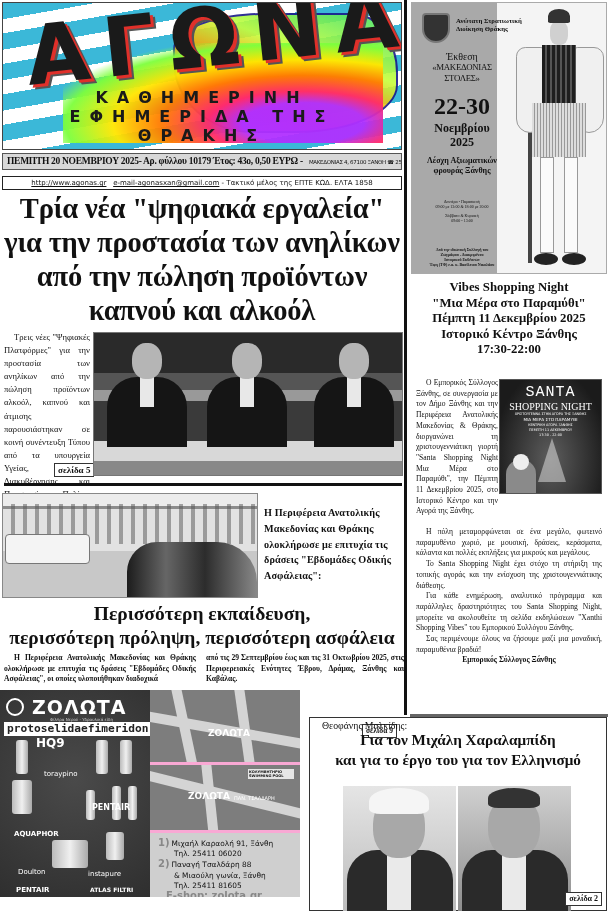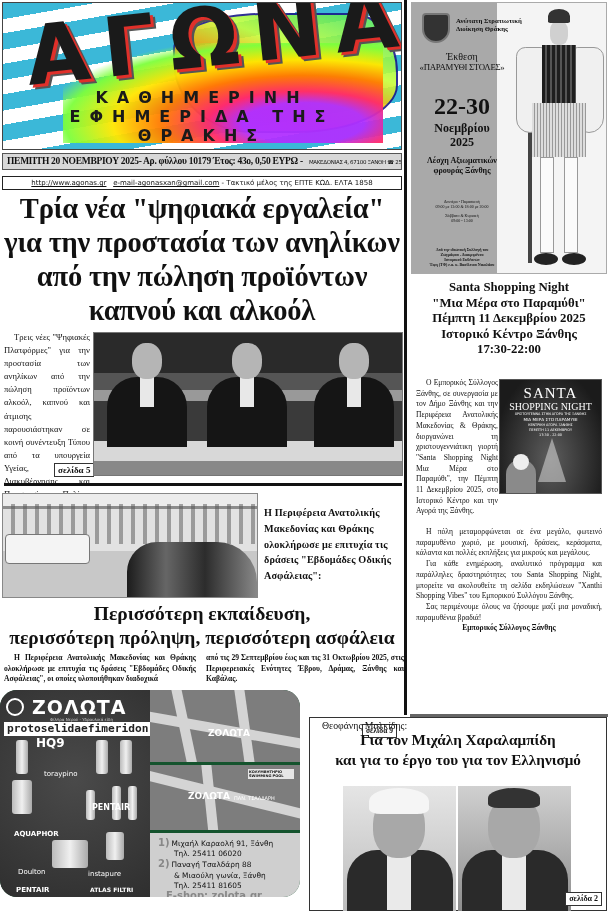--- a/index.html
+++ b/index.html
@@ -48,21 +48,21 @@
   #safety-photo .truck { position: absolute; left: 2px; top: 40px; width: 85px; height: 30px; background: #f4f4f4; border: 1px solid #777; border-radius: 4px; }
   #safety-photo .crowd { position: absolute; right: 0; top: 48px; width: 130px; height: 57px; background: linear-gradient(90deg, #1c1c1c, #666 30%, #2c2c2c 60%, #888); border-radius: 30px 40px 0 0; }
 
   #safety-summary { left: 264px; top: 505px; width: 140px; font-size: 10.2px; line-height: 15.8px; font-weight: bold; letter-spacing: 0.1px; }
   #safety-headline { left: 2px; top: 602px; width: 400px; text-align: center; font-size: 19.5px; line-height: 24px; }
   #safety-body-1 { left: 4px; top: 653px; width: 192px; font-size: 7.6px; line-height: 10.5px; text-align: justify; font-weight: bold; text-indent: 10px; }
   #safety-body-2 { left: 206px; top: 653px; width: 198px; font-size: 7.6px; line-height: 10.5px; text-align: justify; font-weight: bold; }
   #safety-page-ref { left: 362px; top: 724px; font-size: 7.5px; }
 
   
-  #ad { left: 0; top: 690px; width: 300px; height: 207px; background: #14532d; overflow: hidden; border-radius: 17px; }
+  #ad { left: 0; top: 690px; width: 300px; height: 207px; background: #f9a8d4; overflow: hidden; }
   #ad-left { position: absolute; left: 0; top: 0; width: 150px; height: 223px; background: radial-gradient(circle at 50% 40%, #4a4a4a, #2c2c2c); }
   #ad-brand { position: absolute; left: 20px; top: 6px; color: #fff; font-family: "DejaVu Sans", sans-serif; font-weight: bold; font-size: 19px; letter-spacing: 1px; }
   #ad-drop { position: absolute; left: 0; top: 8px; width: 18px; height: 18px; border: 2px solid #fff; border-radius: 50% 50% 50% 50%; }
   #ad-brand-sub { position: absolute; left: 50px; top: 27px; color: #ccc; font-family: "DejaVu Sans", sans-serif; font-size: 4px; }
   #ad-watermark { position: absolute; left: 4px; top: 32px; background: #fff; color: #222; font-family: "DejaVu Sans Mono", monospace; font-weight: bold; font-size: 11.2px; padding: 0 3px; line-height: 14px; }
   .ad-logo { position: absolute; color: #fff; font-family: "DejaVu Sans", sans-serif; font-weight: bold; }
   .filter { position: absolute; background: linear-gradient(90deg, #bbb, #f0f0f0, #aaa); border-radius: 3px; }
   #ad-map-top { position: absolute; left: 150px; top: 0; width: 150px; height: 72px; background: #7d7d7d; overflow: hidden; }
   #ad-map-bottom { position: absolute; left: 150px; top: 75px; width: 150px; height: 65px; background: #7d7d7d; overflow: hidden; }
   .street { position: absolute; background: #d4d4d4; }
@@ -94,21 +94,21 @@
   #evzone .skirt { position: absolute; left: 20px; top: 96px; width: 54px; height: 54px; background: repeating-linear-gradient(90deg, #ddd 0 2px, #999 2px 3px); }
   #evzone .legL { position: absolute; left: 28px; top: 150px; width: 14px; height: 96px; background: #fafafa; border: 1px solid #999; }
   #evzone .legR { position: absolute; left: 52px; top: 150px; width: 14px; height: 96px; background: #fafafa; border: 1px solid #999; }
   #evzone .shoeL { position: absolute; left: 22px; top: 246px; width: 24px; height: 12px; background: #222; border-radius: 50%; }
   #evzone .shoeR { position: absolute; left: 50px; top: 246px; width: 24px; height: 12px; background: #222; border-radius: 50%; }
   #evzone .rifle { position: absolute; left: 16px; top: 96px; width: 4px; height: 160px; background: #444; }
 
   #santa-headline { left: 410px; top: 280px; width: 198px; text-align: center; font-weight: bold; font-size: 12.8px; line-height: 15.6px; }
   #santa-lede { left: 416px; top: 378px; width: 82px; font-size: 7.6px; line-height: 10.7px; text-align: justify; text-indent: 10px; }
   #santa-poster { left: 499px; top: 379px; width: 103px; height: 115px; background: radial-gradient(ellipse at 50% 70%, #5d5d5d, #1b1b1b 80%); border: 1px solid #555; overflow: hidden; color: #fff; text-align: center; }
-  #santa-poster .t1 { font-size: 15px; line-height: 16px; margin-top: 5px; letter-spacing: 1px; }
+  #santa-poster .t1 { font-size: 15px; line-height: 16px; margin-top: 5px; letter-spacing: 1px; font-family: Liberation Mono, monospace; }
   #santa-poster .t2 { font-size: 10px; line-height: 11px; }
   #santa-poster .t3 { font-family: "DejaVu Sans", sans-serif; font-size: 3.4px; line-height: 5px; }
   #santa-poster .t4 { font-family: "DejaVu Sans", sans-serif; font-size: 4.2px; line-height: 6px; }
   #santa-poster .tree { position: absolute; left: 38px; top: 58px; width: 0; height: 0; border-left: 14px solid transparent; border-right: 14px solid transparent; border-bottom: 44px solid #cfcfcf; opacity: .6; }
   #santa-poster .santa { position: absolute; left: 6px; top: 80px; width: 30px; height: 36px; background: #8a8a8a; border-radius: 14px 14px 0 0; }
   #santa-poster .santa-face { position: absolute; left: 13px; top: 74px; width: 16px; height: 16px; background: #eee; border-radius: 50%; }
   #santa-body { left: 416px; top: 527px; width: 186px; font-size: 7.6px; line-height: 10.7px; text-align: justify; }
   #santa-body p { text-indent: 10px; }
   #santa-sign { text-align: center; font-weight: bold; }
 
@@ -243,21 +243,21 @@
 <div id="vrule" class="abs"></div>
 
 <div id="poster" class="abs">
   <div id="poster-emblem"></div>
   <div id="poster-org">
     <div>Ανώτατη Στρατιωτική</div>
     <div>Διοίκηση Θράκης</div>
   </div>
   <div id="poster-exhibit">
     <div class="l1">Έκθεση</div>
-    <div class="l2">«ΠΑΡΑΜΥΘΙ ΣΤΟΛΕΣ»</div>
+    <div class="l2">«ΜΑΚΕΔΟΝΙΑΣ ΣΤΟΛΕΣ»</div>
   </div>
   <div id="poster-dates">22-30</div>
   <div id="poster-month">
     <div>Νοεμβρίου</div>
     <div>2025</div>
   </div>
   <div id="poster-venue">
     <div>Λέσχη Αξιωματικών</div>
     <div>φρουράς Ξάνθης</div>
   </div>
@@ -283,21 +283,21 @@
       <div class="legL"></div>
       <div class="legR"></div>
       <div class="shoeL"></div>
       <div class="shoeR"></div>
     <div class="face"></div>
       <div class="fez"></div>
   </div>
 </div>
 
 <h2 id="santa-headline" class="abs">
-  <div>Santa Shopping Night</div>
+  <div>Vibes Shopping Night</div>
   <div>"Μια Μέρα στο Παραμύθι"</div>
   <div>Πέμπτη 11 Δεκεμβρίου 2025</div>
   <div>Ιστορικό Κέντρο Ξάνθης</div>
   <div>17:30-22:00</div>
 </h2>
 
 <div id="santa-lede" class="abs">Ο Εμπορικός Σύλλογος Ξάνθης, σε συνεργασία με τον Δήμο Ξάνθης και την Περιφέρεια Ανατολικής Μακεδονίας &amp; Θράκης, διοργανώνει τη χριστουγεννιάτικη γιορτή "Santa Shopping Night Μια Μέρα στο Παραμύθι", την Πέμπτη 11 Δεκεμβρίου 2025, στο Ιστορικό Κέντρο και την Αγορά της Ξάνθης.</div>
 
 <div id="santa-poster" class="abs">
   <div class="tree"></div>
@@ -307,20 +307,21 @@
   <div class="t2">SHOPPING NIGHT</div>
   <div class="t3">ΧΡΙΣΤΟΥΓΕΝΝΑ ΣΤΗΝ ΑΓΟΡΑ ΤΗΣ ΞΑΝΘΗΣ</div>
   <div class="t4">ΜΙΑ ΜΕΡΑ ΣΤΟ ΠΑΡΑΜΥΘΙ</div>
   <div class="t3">ΚΕΝΤΡΙΚΗ ΑΓΟΡΑ ΞΑΝΘΗΣ</div>
   <div class="t3">ΠΕΜΠΤΗ 11 ΔΕΚΕΜΒΡΙΟΥ</div>
   <div class="t3">17:30 - 22:00</div>
 </div>
 
 <div id="santa-body" class="abs">
   <p>Η πόλη μεταμορφώνεται σε ένα μεγάλο, φωτεινό παραμυθένιο χωριό, με μουσική, δράσεις, κεράσματα, κάλαντα και πολλές εκπλήξεις για μικρούς και μεγάλους.</p>
+  <p>Το Santa Shopping Night έχει στόχο τη στήριξη της τοπικής αγοράς και την ενίσχυση της χριστουγεννιάτικης διάθεσης.</p>
   <p>Για κάθε ενημέρωση, αναλυτικό πρόγραμμα και παράλληλες δραστηριότητες του Santa Shopping Night, μπορείτε να ακολουθείτε τη σελίδα εκδηλώσεων "Xanthi Shopping Vibes" του Εμπορικού Συλλόγου Ξάνθης.</p>
   <p>Σας περιμένουμε όλους να ζήσουμε μαζί μια μοναδική, παραμυθένια βραδιά!</p>
   <div id="santa-sign">Εμπορικός Σύλλογος Ξάνθης</div>
 </div>
 
 <div id="hrule-right" class="abs"></div>
 
 <div id="opinion" class="abs">
   <div id="opinion-author">Θεοφάνης Μαλκίδης:</div>
   <div id="opinion-title">

